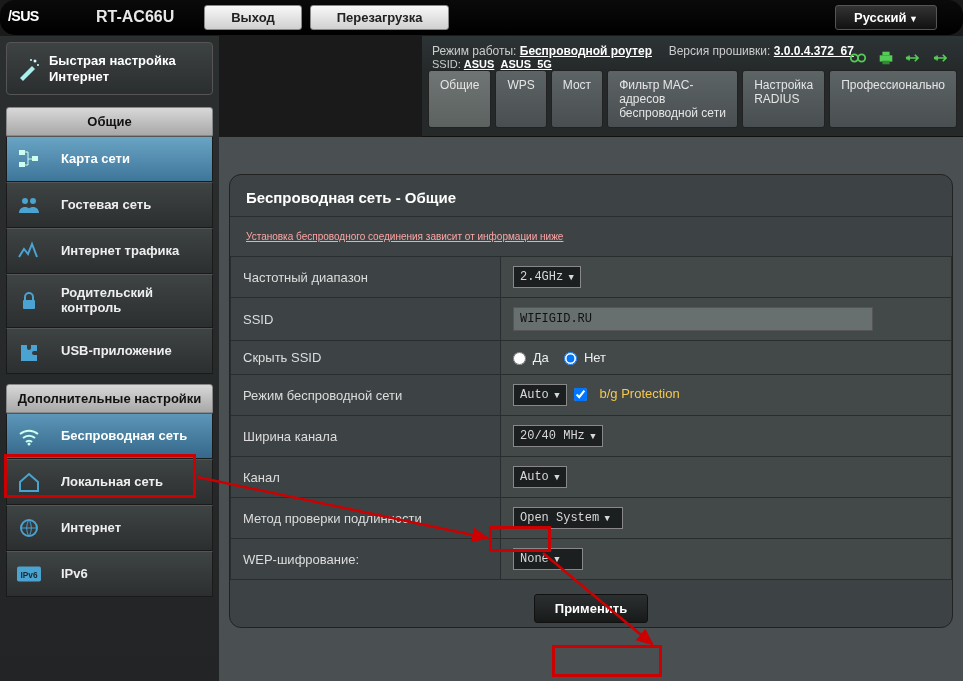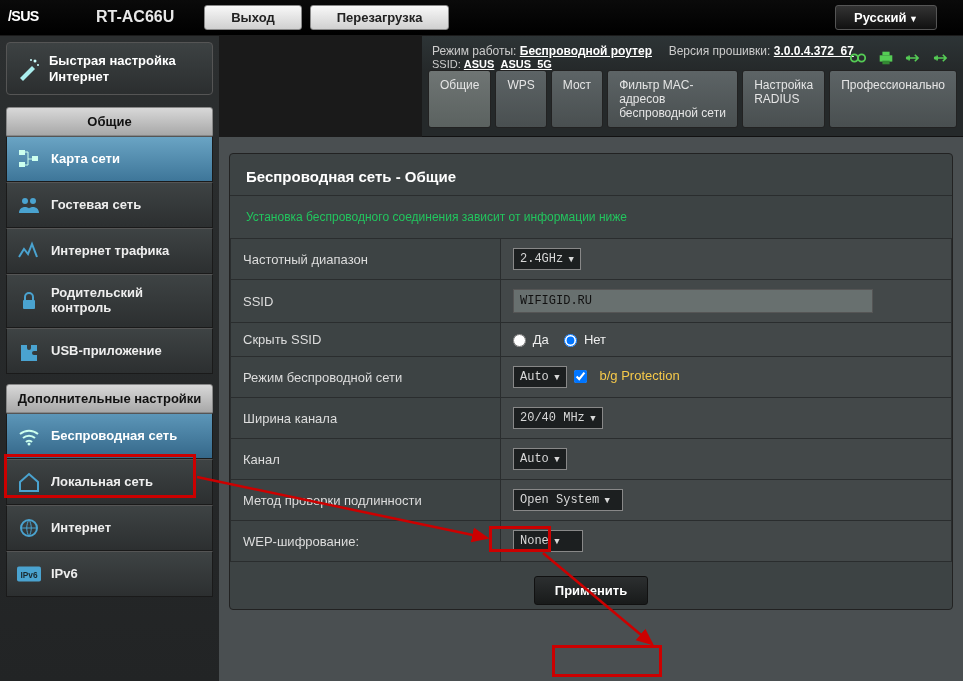--- a/index.html
+++ b/index.html
@@ -1,19 +1,19 @@
 <!DOCTYPE html>
 <html><head>
 <meta charset="utf-8">
 <style>
 * { margin: 0; padding: 0; box-sizing: border-box; }
 body { font-family: Arial, sans-serif; background: #1a1a1a; color: #fff; width: 963px; height: 681px; overflow: hidden; font-size: 13px; }
 
 
-.header { height: 24px; background: linear-gradient(#0a0a0a, #000); display: flex; align-items: center; padding: 17px 8px; border-bottom: 1px solid #000; }
+.header { height: 24px; background: linear-gradient(#0a0a0a, #000); display: flex; align-items: center; padding: 17px 8px; border-bottom: 1px solid #000; border-radius: 15px; }
 .logo { width: 78px; height: 22px; display: flex; align-items: center; margin-right: 10px; }
 .logo-svg { fill: #fff; }
 .model { font-size: 16px; font-weight: bold; color: #e8e8e8; margin-right: 30px; }
 .top-btn { background: linear-gradient(#f8f8f8, #d0d0d0); color: #222; border: 1px solid #888; border-radius: 3px; padding: 4px 26px; font-size: 13px; cursor: pointer; margin-right: 8px; font-weight: bold; }
 .spacer { flex: 1; }
 .lang-btn { background: linear-gradient(#333, #111); color: #fff; border: 1px solid #555; border-radius: 3px; padding: 4px 18px; font-size: 13px; cursor: pointer; font-weight: bold; }
 .lang-btn::after { content: ' ▼'; font-size: 9px; }
 .end-pad { width: 18px; }
 
 
@@ -38,36 +38,36 @@
 .main-body { flex: 1; background: #4a4f51; padding: 16px 10px 0 10px; }
 
 
 .quick { margin: 6px; padding: 10px 10px; display: flex; align-items: center; gap: 8px; background: linear-gradient(#3d4243,#2b2e2f); border: 1px solid #555; border-radius: 4px; cursor: pointer; }
 .quick-text { font-size: 13px; font-weight: bold; color: #fff; line-height: 1.2; }
 
 
 .sec-hdr { margin: 6px 6px 0 6px; background: linear-gradient(#d8d8d8,#a8a8a8); color: #111; text-align: center; padding: 6px 0; font-size: 13px; font-weight: bold; border-radius: 3px 3px 0 0; border: 1px solid #888; }
 
 
-.nav-item { margin: 0 6px; padding: 11px 10px; display: flex; align-items: center; gap: 10px; background: linear-gradient(#3e4344,#2c2f30); border: 1px solid #1a1a1a; border-top: 1px solid #555; cursor: pointer; font-size: 13px; font-weight: bold; color: #eee; }
+.nav-item { margin: 0 6px; padding: 11px 10px; display: flex; align-items: center; gap: 20px; background: linear-gradient(#3e4344,#2c2f30); border: 1px solid #1a1a1a; border-top: 1px solid #555; cursor: pointer; font-size: 13px; font-weight: bold; color: #eee; }
 .nav-item.sel { background: linear-gradient(#6aa4c4,#3e7699); color: #fff; }
 .nav-item.sel2 { background: linear-gradient(#5c96b8,#35688a); color: #fff; }
 .nav-icon { width: 24px; height: 22px; display: flex; align-items: center; justify-content: center; flex-shrink: 0; }
 .nav-label { line-height: 1.15; }
 
 
 .red-outline-1 { position: absolute; border: 3px solid #c00; pointer-events: none; left: 4px; top: 454px; width: 192px; height: 44px; z-index: 50; }
 .red-outline-2 { position: absolute; border: 3px solid #c00; pointer-events: none; left: 489px; top: 526px; width: 62px; height: 26px; z-index: 50; }
 .red-outline-3 { position: absolute; border: 3px solid #c00; pointer-events: none; left: 552px; top: 645px; width: 110px; height: 32px; z-index: 50; }
 .red-line { position: absolute; z-index: 49; pointer-events: none; }
 
 
-.panel { background: #3d4344; border: 1px solid #222; border-radius: 4px; }
+.panel { background: #3d4344; border: 1px solid #222; border-radius: 12px; margin-top: 21px; }
 .panel-title { padding: 14px 16px 10px; font-size: 15px; font-weight: bold; border-bottom: 1px solid #2a2d2e; }
-.panel-sub { padding: 14px 16px; font-size: 12px; color: #22c55e; }
+.panel-sub { padding: 14px 16px; font-size: 10px; color: #fca5a5; text-decoration: underline; }
 
 .settings-table { width: 100%; border-collapse: collapse; }
 .settings-table td { border: 1px solid #2a2d2e; padding: 9px 12px; font-size: 13px; vertical-align: middle; }
 .settings-table td:first-child { width: 270px; background: #3d4344; color: #ddd; }
 .settings-table td:last-child { background: #434849; }
 
 .sel-box { background: #1c1f20; color: #d8d8d8; border: 1px solid #888; padding: 3px 6px; font-family: 'Courier New', monospace; font-size: 12px; display: inline-block; cursor: pointer; }
 .sel-box::after { content: ' ▼'; font-size: 9px; }
 .txtfield { background: #68706f; color: #111; border: 1px solid #555; padding: 4px 6px; font-family: 'Courier New', monospace; font-size: 12px; width: 360px; }
 .radio-lbl { margin-right: 12px; color: #eee; font-size: 13px; }

